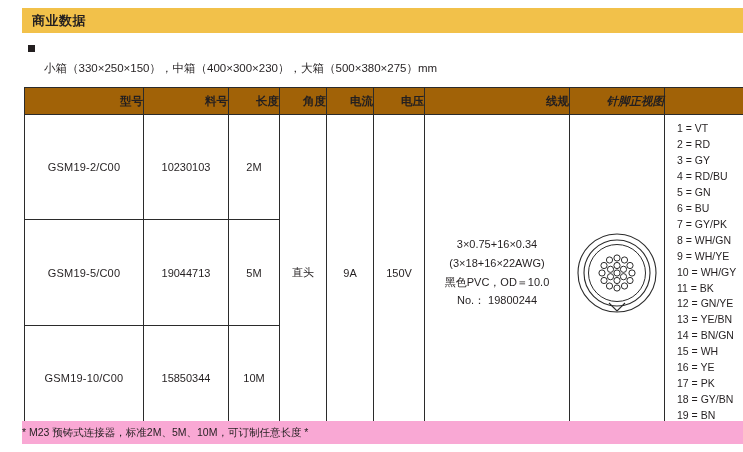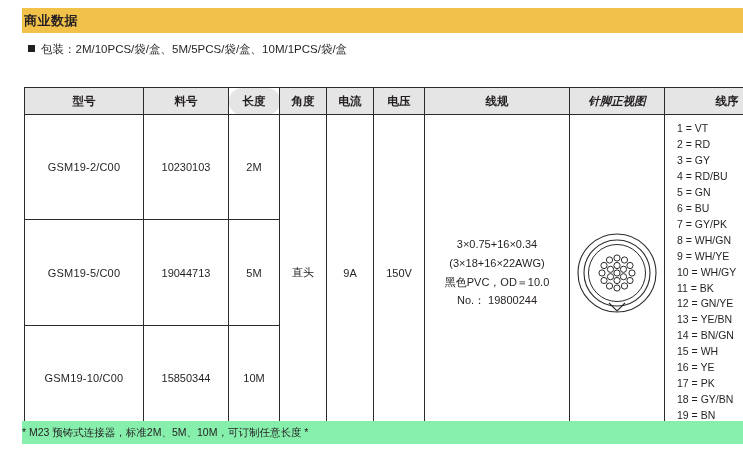--- a/index.html
+++ b/index.html
@@ -35,21 +35,21 @@
   .header-accent {
     width: 22px;
     height: 25px;
     background: #ffffff;
   }
   .header-title {
     font-size: 13px;
     font-weight: bold;
     color: #231f20;
     letter-spacing: 0.5px;
-    padding-left: 2px;
+    padding-left: 10px;
   }
 
   
   .notes {
     position: absolute;
     left: 28px;
     top: 40px;
     width: 690px;
     font-size: 11.5px;
     line-height: 1.65;
@@ -80,33 +80,34 @@
     table-layout: fixed;
   }
   table.spec th, table.spec td {
     border: 1px solid #2b2b2b;
     text-align: center;
     vertical-align: middle;
     font-size: 11px;
     color: #231f20;
   }
   table.spec thead th {
-    background: #e5e5e5;
+    background: #a16207;
     height: 22px;
     font-weight: bold;
     font-size: 11.5px;
     padding: 2px 0;
+    text-align: right;
   }
   table.spec tbody td {
     height: 94px;
     background: #ffffff;
   }
   .col-model   { width: 118px; }
   .col-part    { width: 84px; }
-  .col-length  { width: 50px; border-radius: 13px; }
+  .col-length  { width: 50px; }
   .col-angle   { width: 46px; }
   .col-current { width: 46px; }
   .col-voltage { width: 50px; }
   .col-wire    { width: 144px; margin-top: 36px; }
   .col-pinview { width: 94px; font-style: italic; }
   .col-seq     { width: 124px; }
 
   .cell-model { font-size: 11.5px; letter-spacing: 0.2px; margin-top: 25px; }
   .cell-part  { font-size: 11px; }
   .cell-len   { font-size: 11px; }
@@ -145,21 +146,21 @@
     white-space: nowrap;
   }
 
   
   .footer-band {
     position: absolute;
     left: 0;
     bottom: 8px;
     width: 743px;
     height: 23px;
-    background: #86efac;
+    background: #f9a8d4;
     display: flex;
     align-items: center;
   }
   .footer-accent {
     width: 22px;
     height: 23px;
     background: #ffffff;
   }
   .footer-text {
     font-size: 10.5px;
@@ -171,22 +172,23 @@
 
 <div class="page">
 
   <div class="header-band">
     <div class="header-accent"></div>
     <div class="header-title">商业数据</div>
   </div>
 
   <div class="notes">
     <div>
-      <span class="bullet"></span><span>包装：2M/10PCS/袋/盒、5M/5PCS/袋/盒、10M/1PCS/袋/盒</span>
+      <span class="bullet"></span>
     </div>
+    <div class="notes-line2">小箱（330×250×150），中箱（400×300×230），大箱（500×380×275）mm</div>
   </div>
 
   <div class="table-wrap">
     <table class="spec">
       <thead>
         <tr>
           <th class="col-model">型号</th>
           <th class="col-part">料号</th>
           <th class="col-length">长度</th>
           <th class="col-angle">角度</th>

